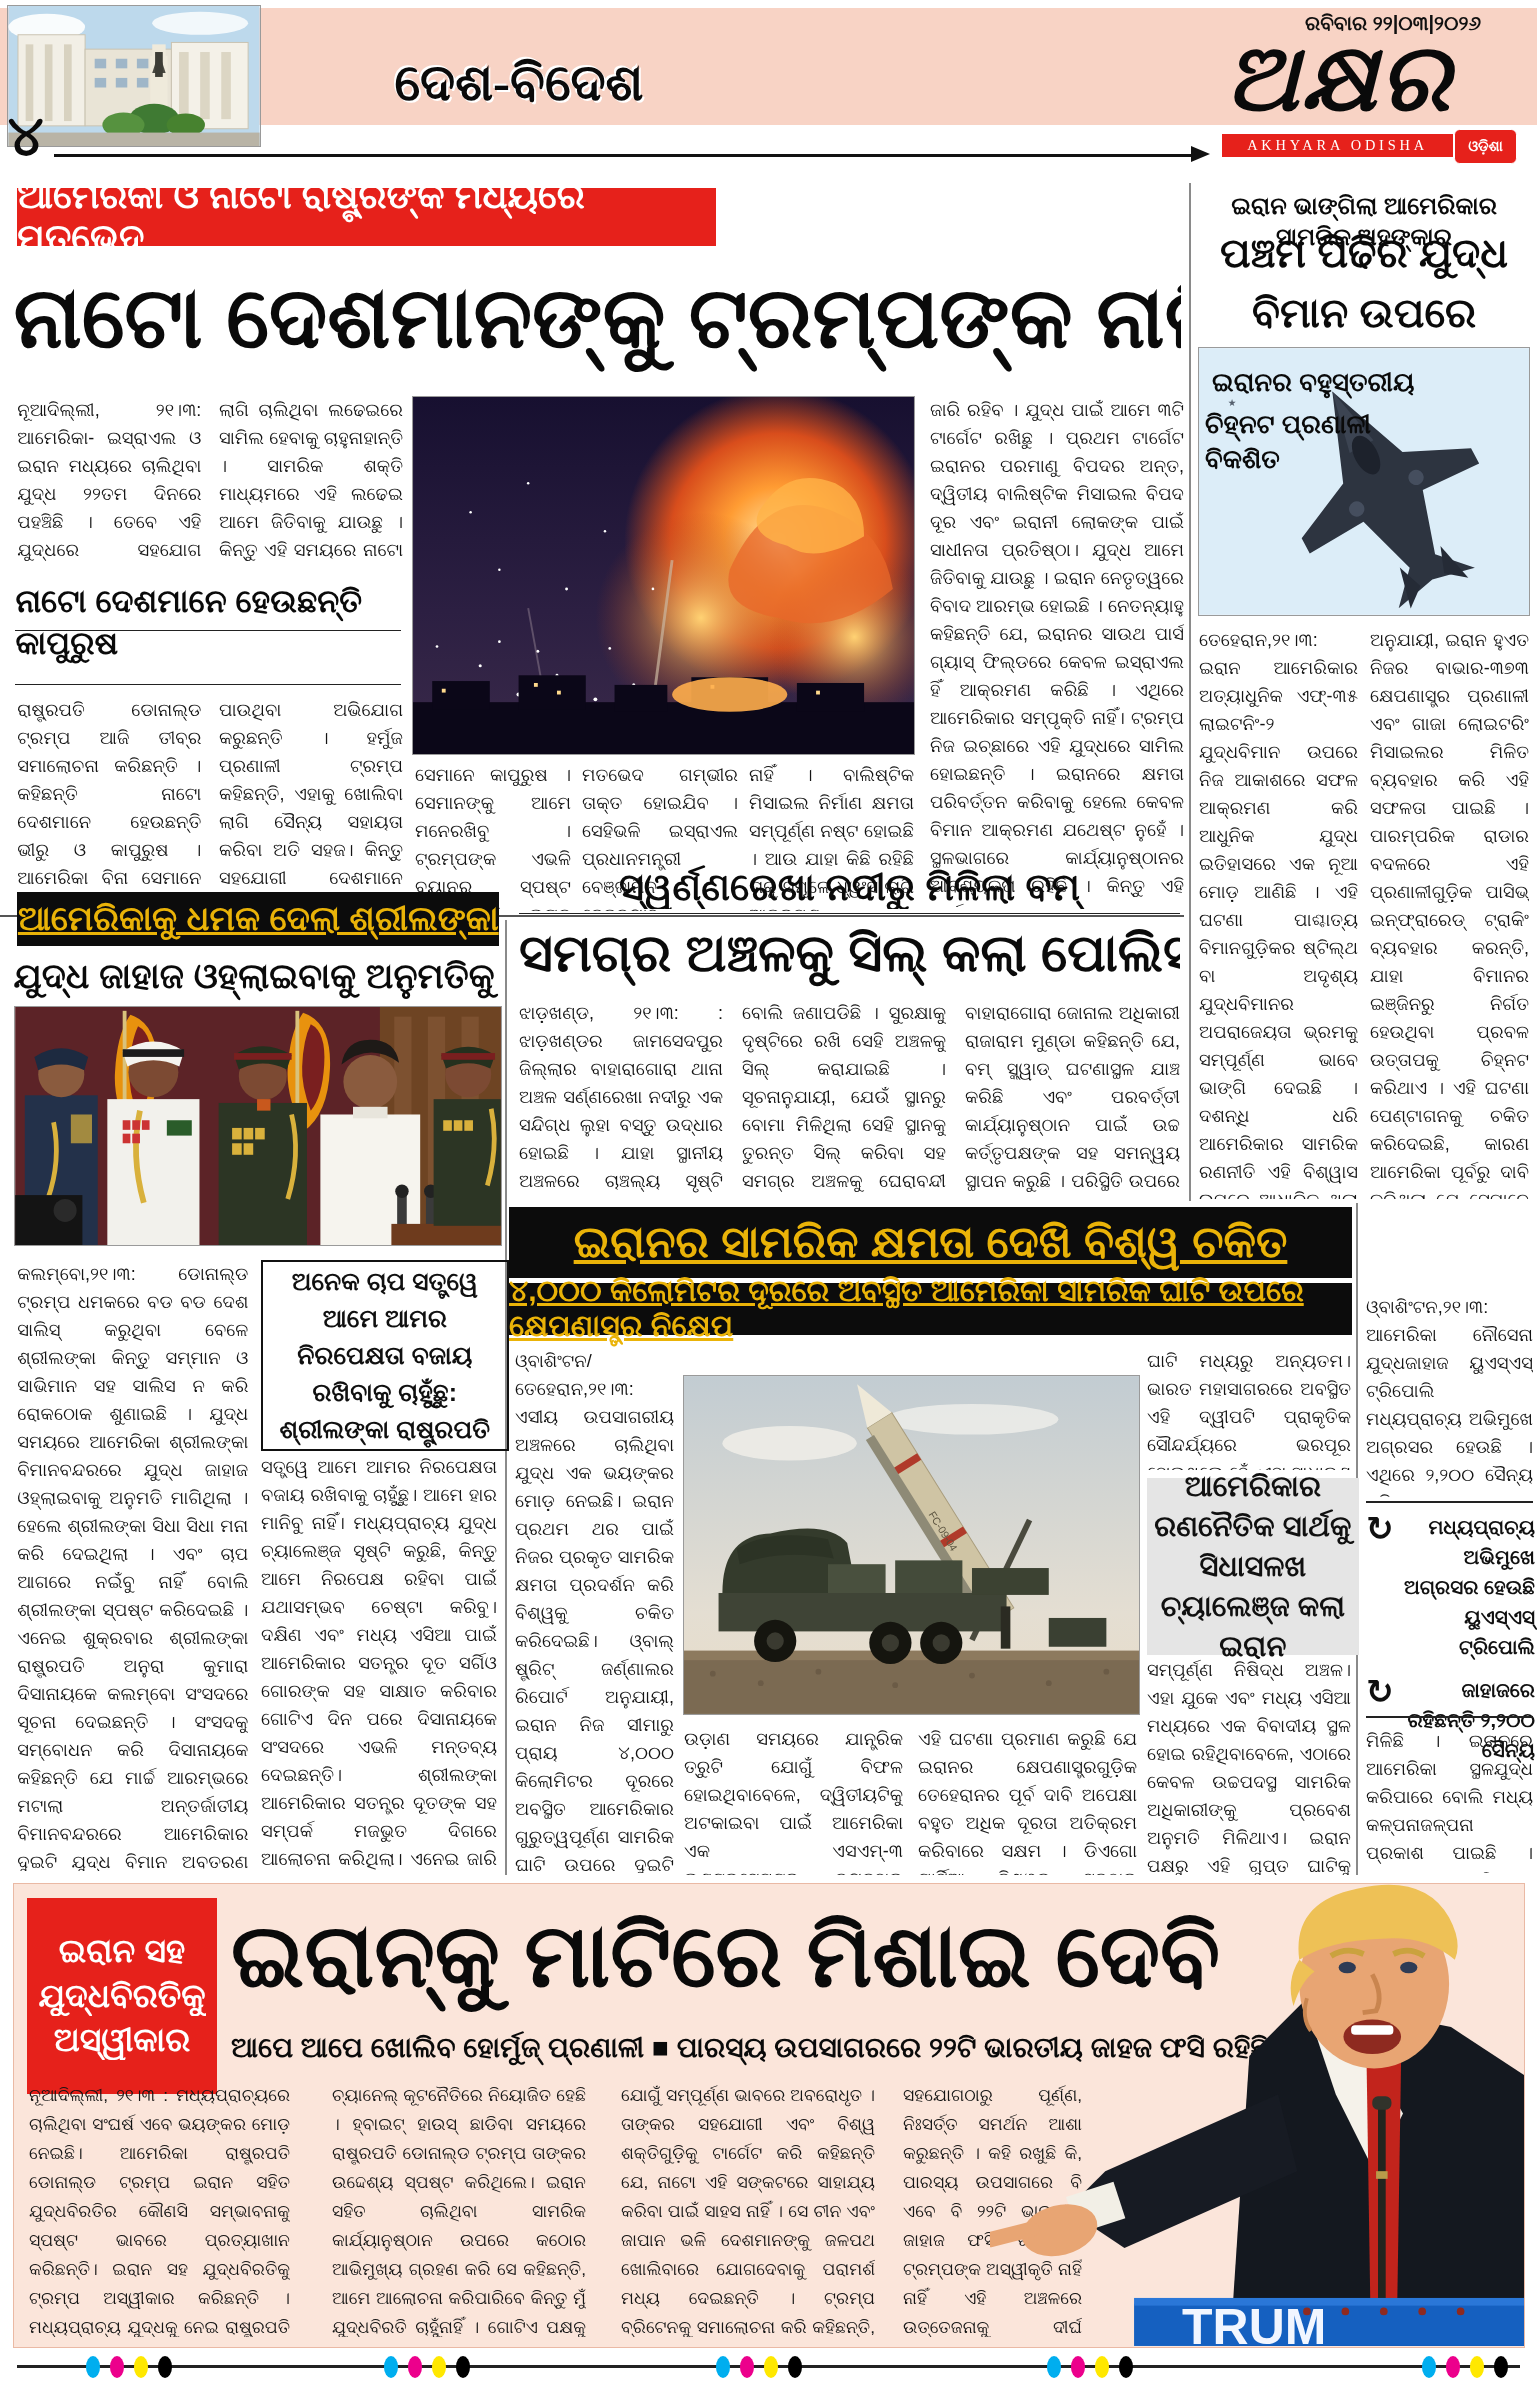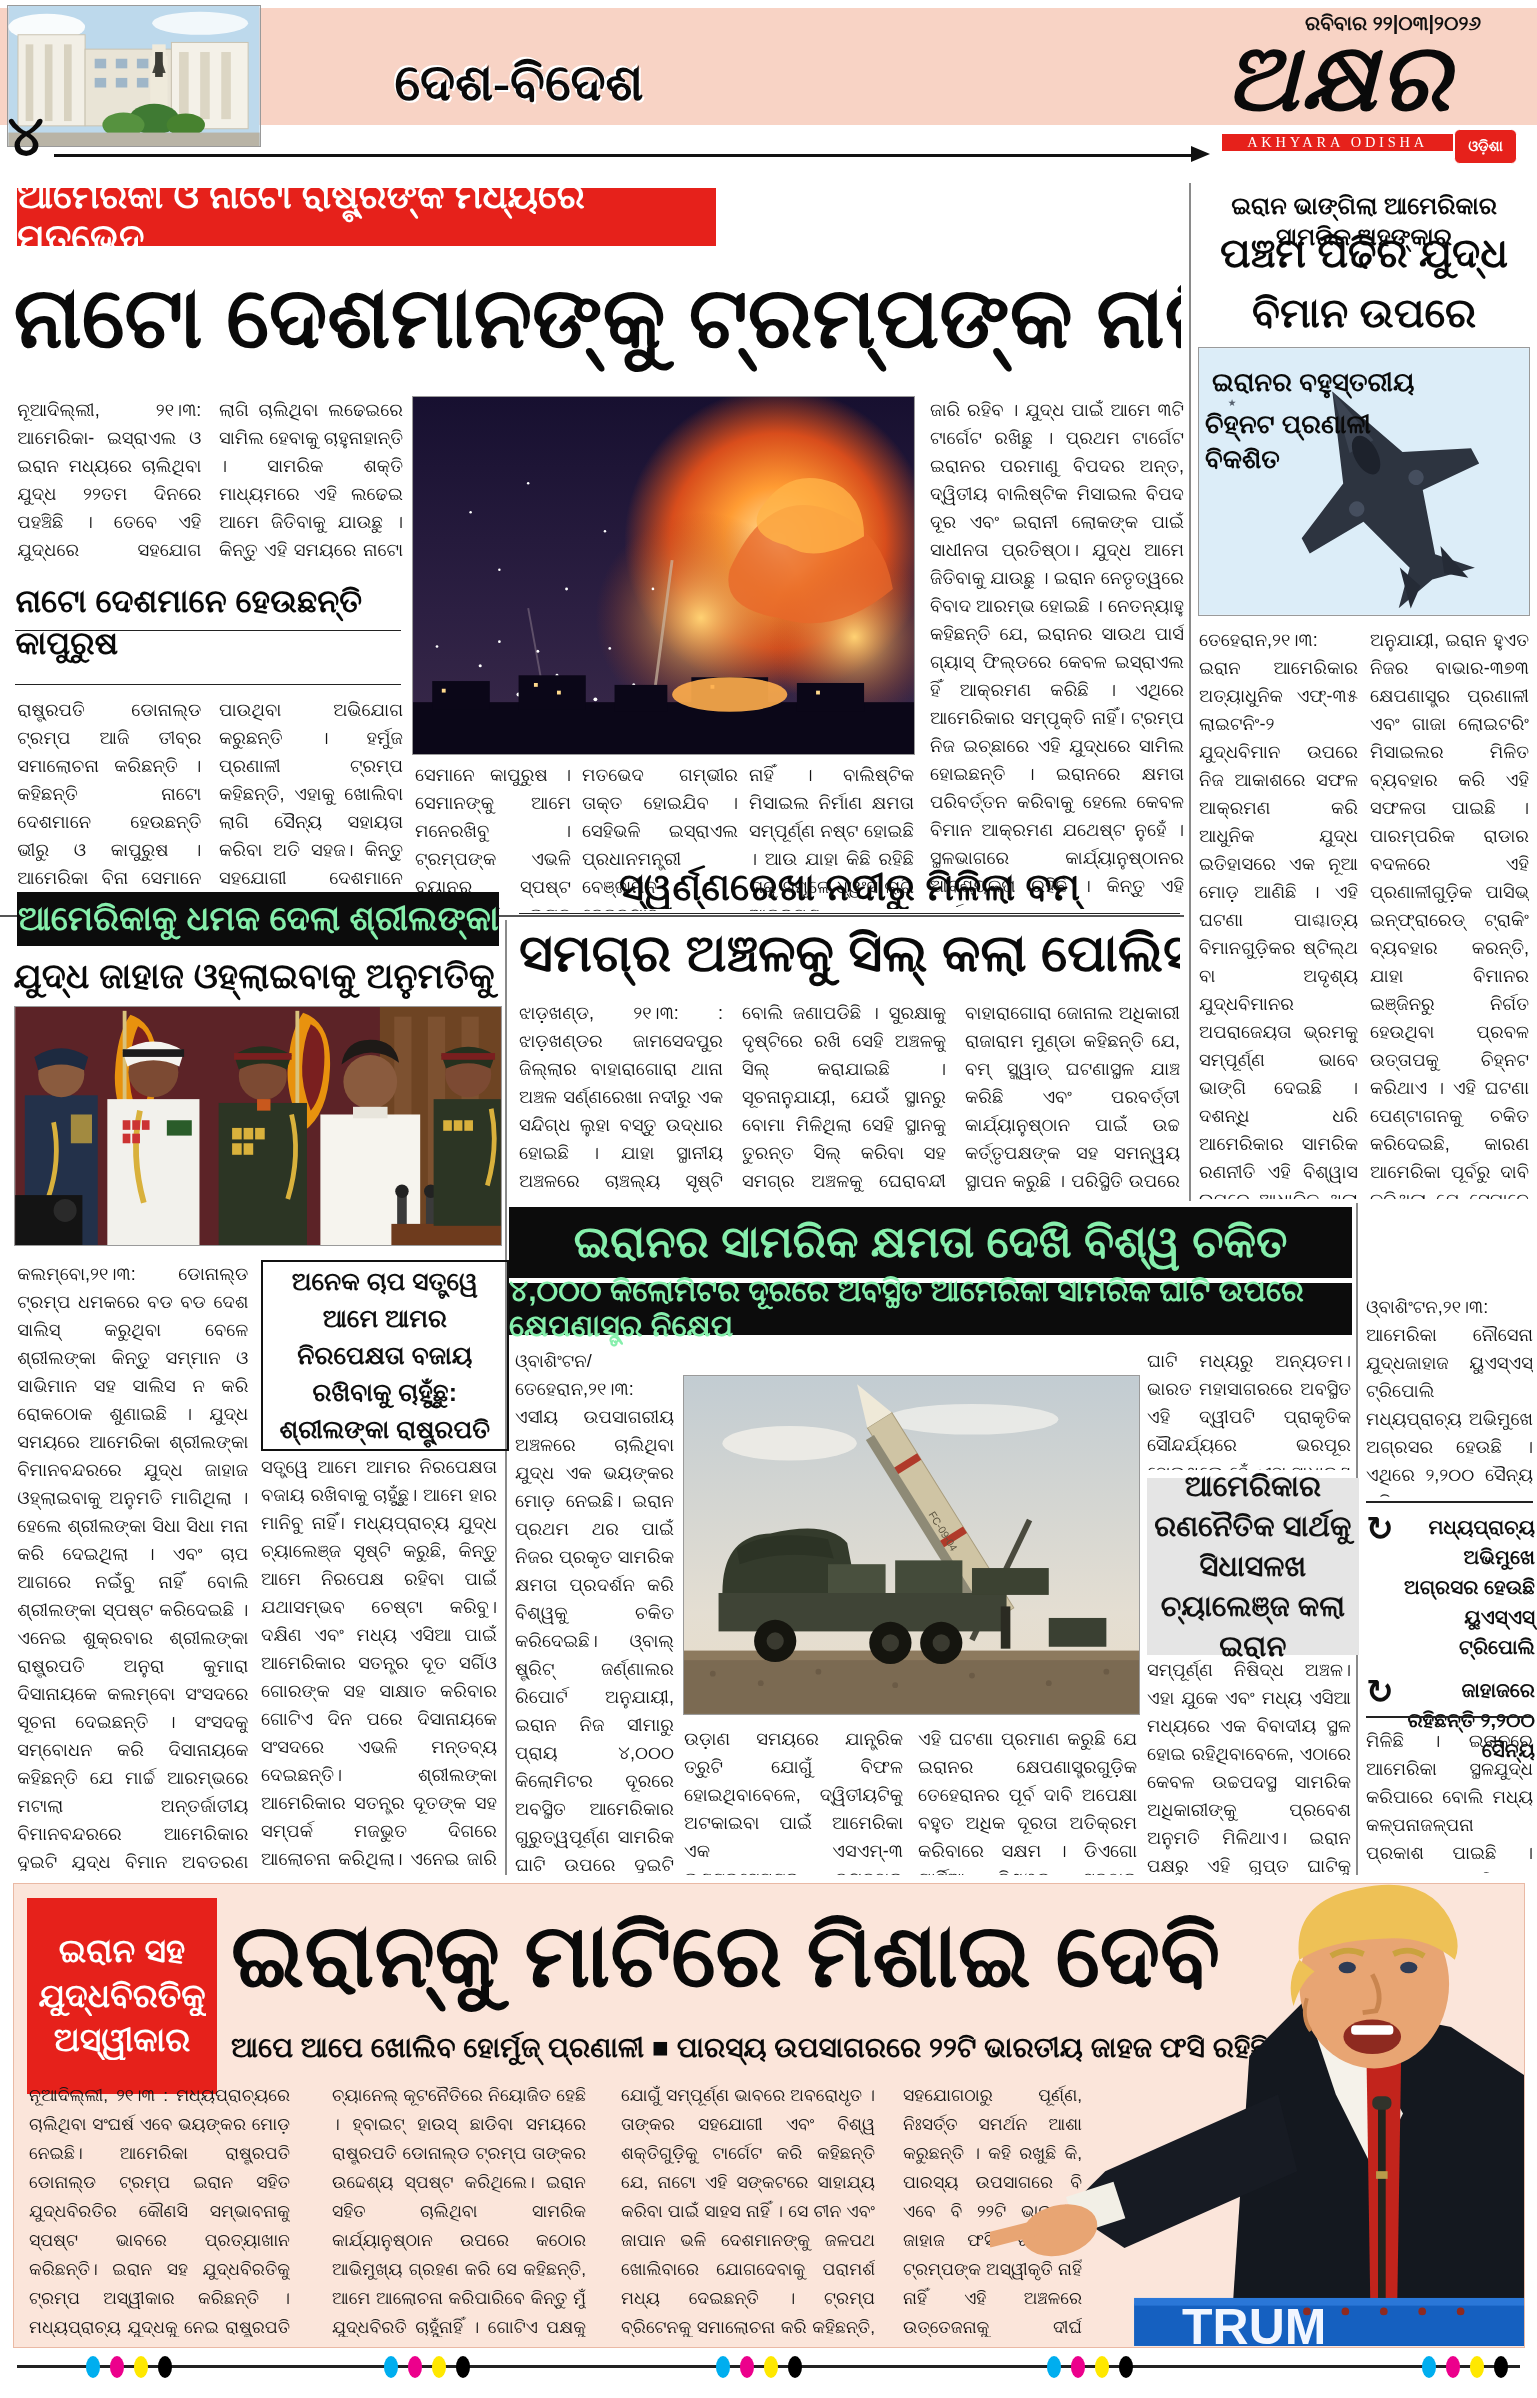--- a/index.html
+++ b/index.html
@@ -7,21 +7,21 @@
         font-family:"Liberation Sans","DejaVu Sans",sans-serif;color:#101010;}
   .abs{position:absolute;}
   .txt{font-size:18px;line-height:28px;text-align:justify;color:#141414;overflow:hidden;}
   .txt-sm{font-size:17.3px;line-height:29px;text-align:justify;color:#141414;overflow:hidden;}
   .hl{font-weight:bold;color:#0a0a0a;overflow:hidden;}
   .center{text-align:center;}
   .white{color:#fff;}
   .vline{position:absolute;width:1.9px;background:#8a8a8a;}
   .hline{position:absolute;height:1.9px;background:#222;}
   .kicker-red{background:#e6211b;color:#fff;font-weight:bold;display:flex;align-items:center;justify-content:center;}
-  .banner-black{background:#0c0c0c;color:#86efac;font-weight:bold;display:flex;align-items:center;justify-content:center;}
+  .banner-black{background:#0c0c0c;color:#eab308;font-weight:bold;display:flex;align-items:center;justify-content:center;text-decoration:underline;}
   .photo-frame{outline:1px solid #9a9a9a;}
   .quote-box{border:2.9px solid #111;display:flex;align-items:center;justify-content:center;font-weight:bold;text-align:center;}
   .grey-box{background:#e5e5e5;display:flex;align-items:center;justify-content:center;font-weight:bold;text-align:center;}
   .bullet-row{display:flex;gap:7.7px;align-items:flex-start;margin-bottom:13.4px;}
   .bullet-ic{font-size:33px;line-height:33px;font-weight:bold;}
   .bullet-tx{font-size:20px;line-height:30px;font-weight:bold;text-align:right;}
   .dotgroup{position:absolute;display:flex;gap:9.6px;top:2356px;}
   .dot{width:14.4px;height:22px;border-radius:50%;}
   .logo-strip{background:#e6211b;color:#fff;display:flex;align-items:center;justify-content:center;
               font-family:"Liberation Serif","DejaVu Serif",serif;letter-spacing:3.8px;font-size:14.4px;}
@@ -60,21 +60,21 @@
     <ellipse cx="152" cy="118" rx="26" ry="16" fill="#3f7a33"></ellipse>
     <ellipse cx="120" cy="124" rx="22" ry="13" fill="#56923f"></ellipse>
     <ellipse cx="185" cy="124" rx="20" ry="12" fill="#47822f"></ellipse>
     <rect x="0" y="132" width="262" height="14" fill="#b9b4a6"></rect>
   </svg>
 
   <div class="abs hl center" style="left:269px;top:39px;width:500px;font-size:51px;line-height:88px;text-shadow:1.9px 1.9px 0 #fff,-1.9px -1.9px 0 #fff;font-family:Liberation Serif, serif;">ଦେଶ-ବିଦେଶ</div>
 
   <div class="abs center" style="left:1268px;top:11.5px;width:250px;font-size:20px;font-weight:bold;">ରବିବାର ୨୨|୦୩|୨୦୨୬</div>
   <div class="abs hl" style="left:1225px;top:25px;width:298px;font-size:94px;line-height:106px;font-style:italic;letter-spacing:1.9px;">ଅକ୍ଷର</div>
-  <div class="abs logo-strip" style="left:1222px;top:134px;width:231px;height:17px;">AKHYARA ODISHA</div>
+  <div class="abs logo-strip" style="left:1222px;top:134px;width:231px;height:23px;">AKHYARA ODISHA</div>
   <div class="abs logo-badge" style="left:1454px;top:129px;width:61px;height:33px;">ଓଡ଼ିଶା</div>
 
   <div class="abs hl" style="left:7.7px;top:102px;width:58px;font-size:56px;line-height:67px;">୪</div>
 
   <div class="abs" style="left:54px;top:154px;width:1143px;height:2.9px;background:#111;"></div>
   <div class="abs" style="left:1191px;top:146px;width:0;height:0;border-left:19px solid #111;border-top:8.6px solid transparent;border-bottom:8.6px solid transparent;"></div>
 
   <div class="abs kicker-red" style="left:17.3px;top:188px;width:699px;height:58px;font-size:37px;">
     <span>ଆମେରିକା ଓ ନାଟୋ ରାଷ୍ଟ୍ରଙ୍କ ମଧ୍ୟରେ ମତଭେଦ</span>
   </div>

